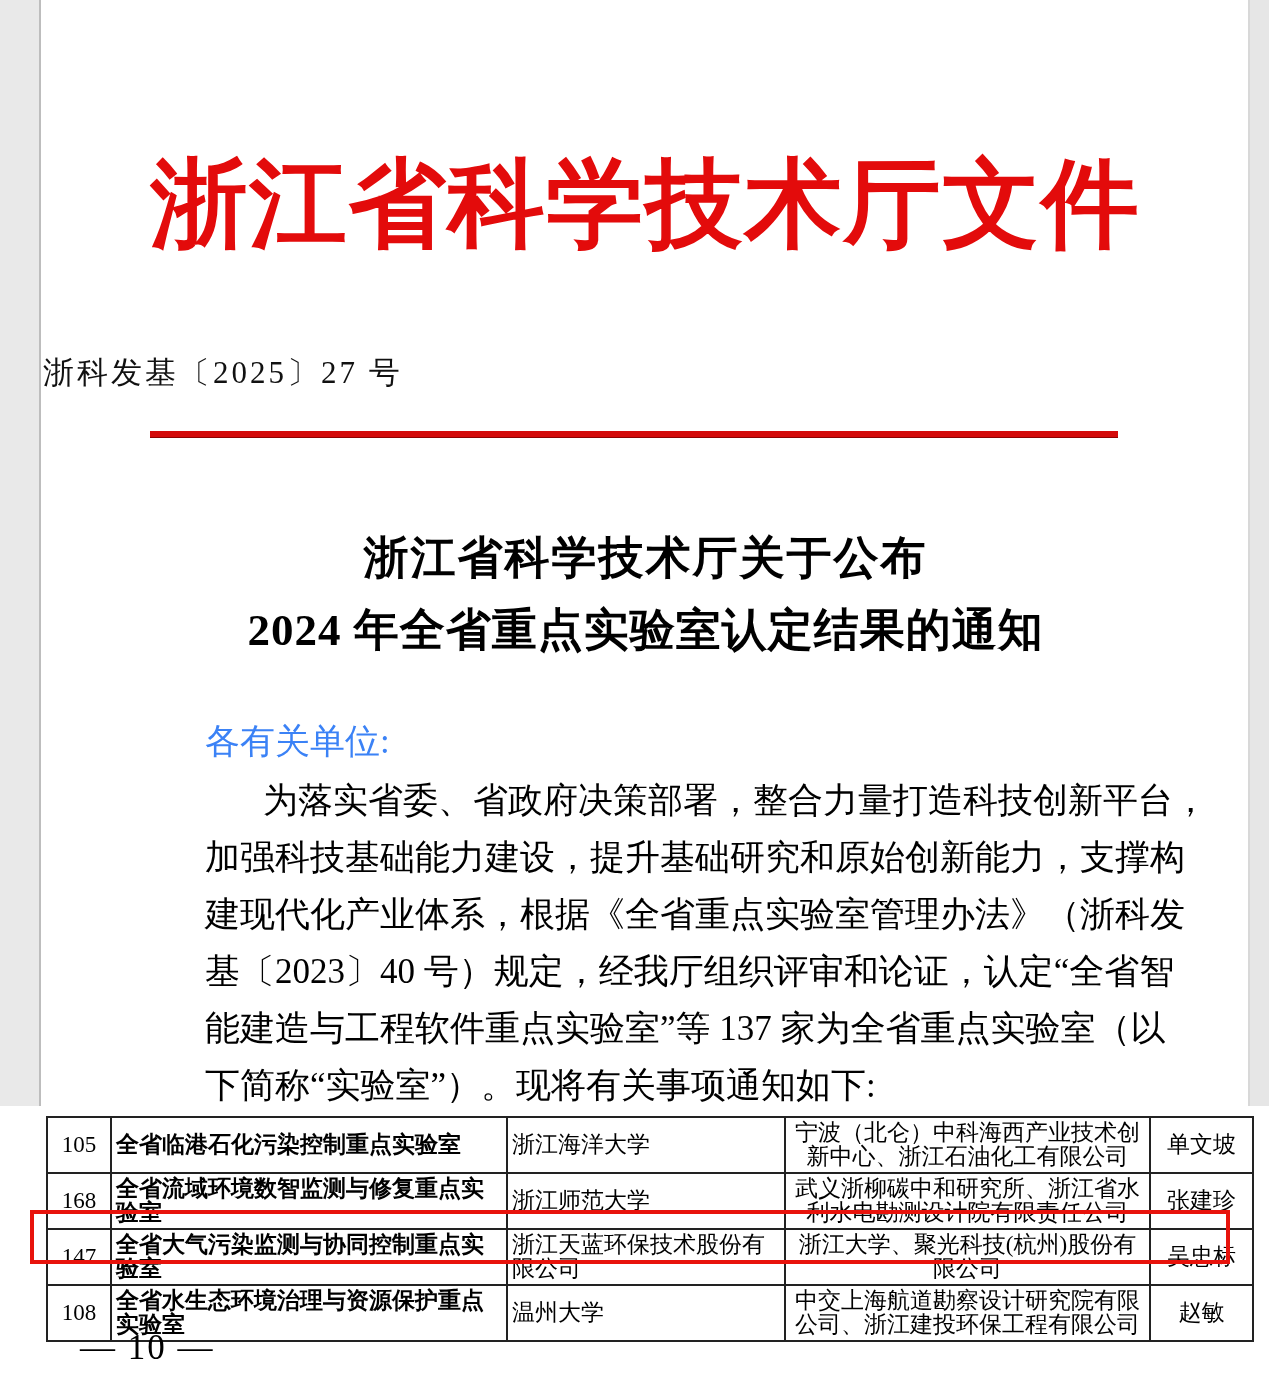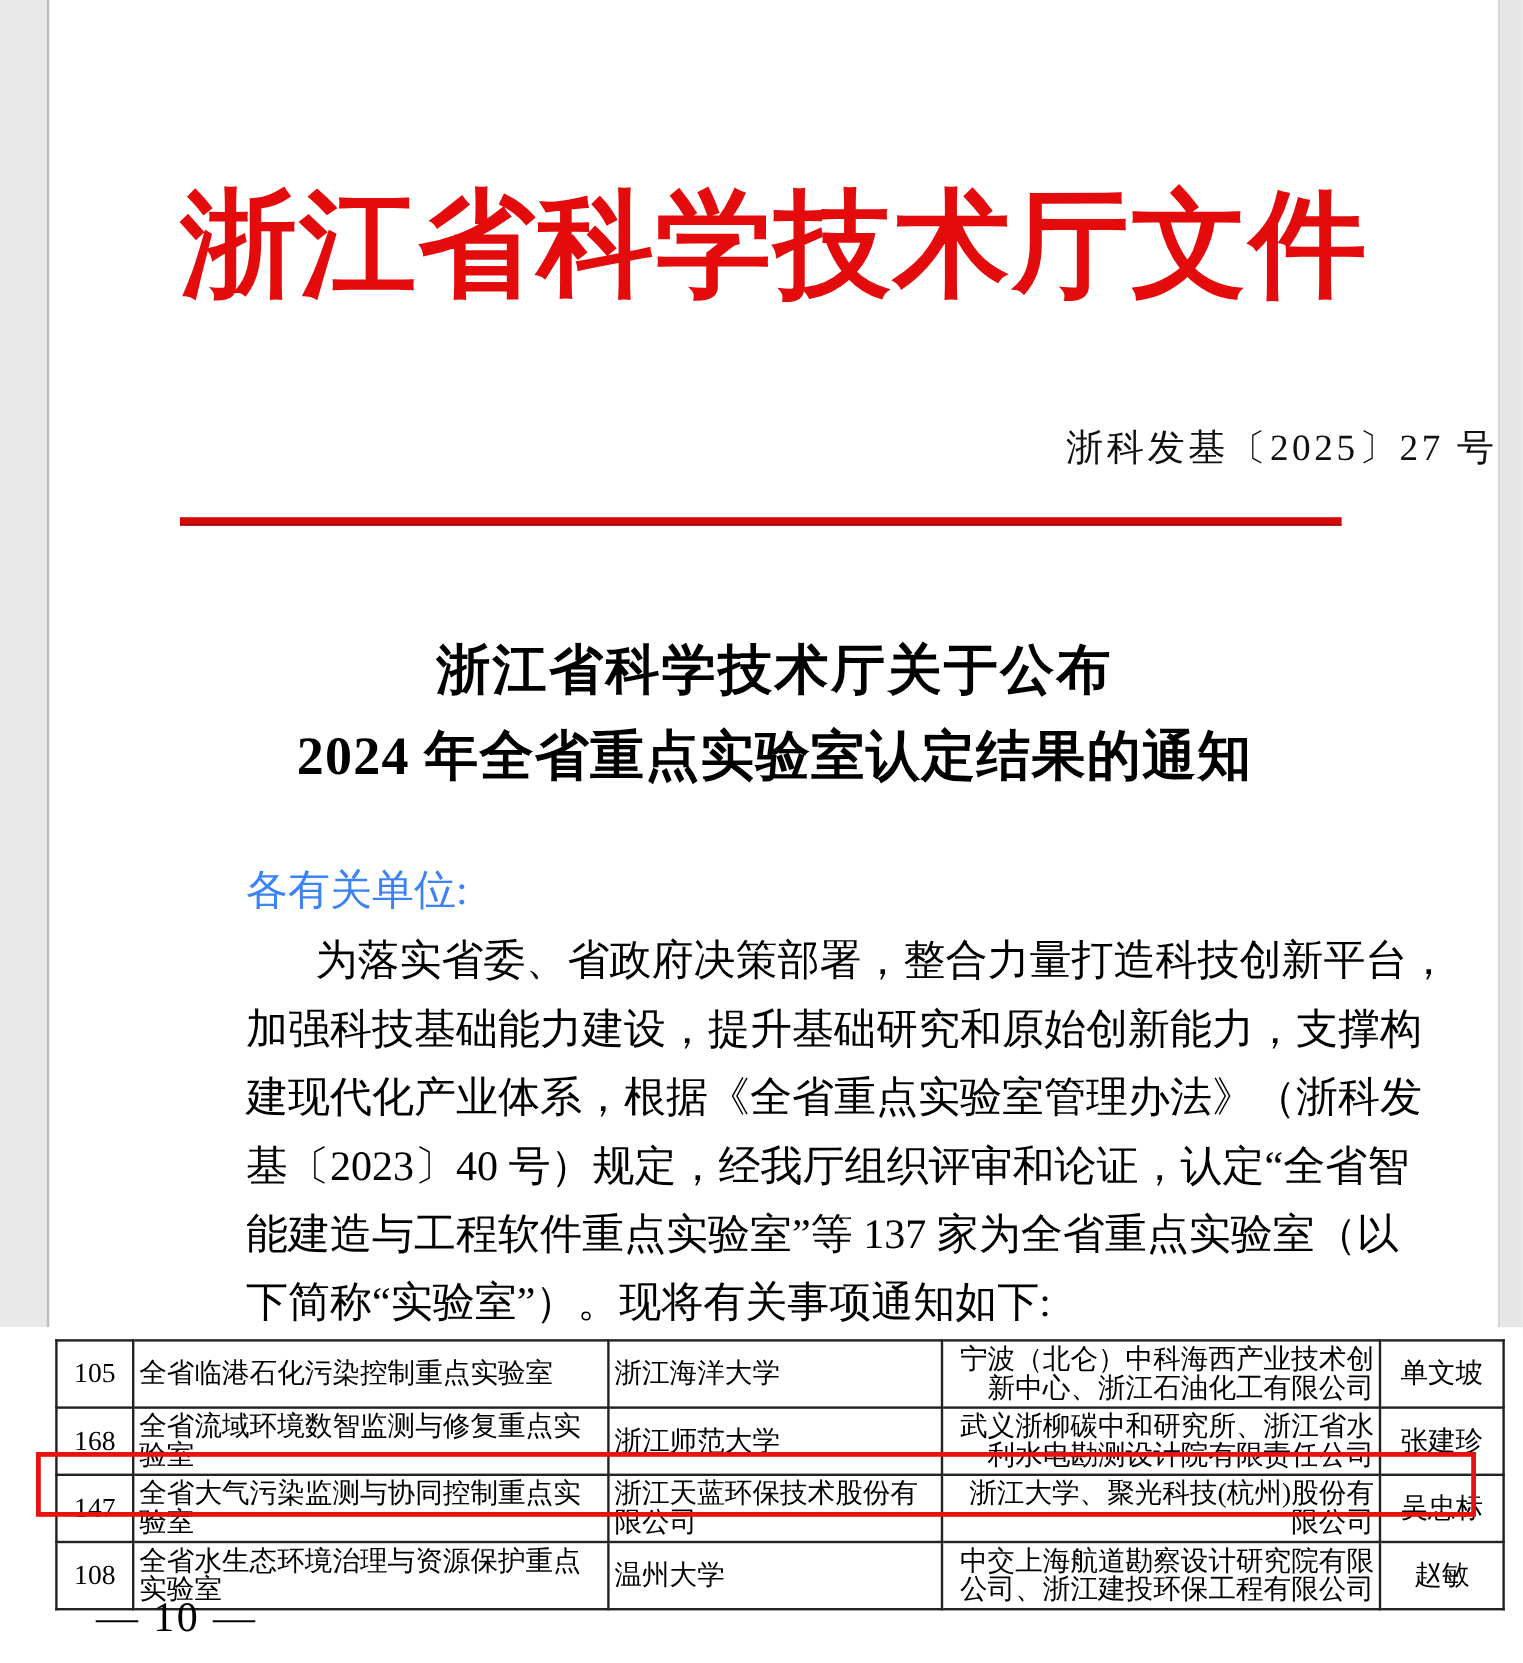--- a/index.html
+++ b/index.html
@@ -25,21 +25,21 @@
   }
   .agency-title {
     position:absolute; left:43px; top:140px; width:1205px;
     text-align:center;
     font-size:97px; font-weight:bold; letter-spacing:2px;
     color:#e30b0b;
     white-space:nowrap;
   }
   .doc-number {
     position:absolute; left:43px; top:352px; width:1205px;
-    text-align:right;
+    text-align:left;
     font-size:31px; letter-spacing:3px; color:#111;
     white-space:nowrap;
   }
   .red-rule {
     position:absolute; left:150px; top:431px; width:968px; height:7px;
     background:#d40a0a; border-bottom:1px solid #8f0000;
   }
   .notice-title-1 {
     position:absolute; left:43px; top:528px; width:1205px;
     text-align:center; font-size:45px; font-weight:bold; color:#000;
@@ -76,23 +76,23 @@
     font-size:23px; color:#000;
   }
   table.result-table td {
     border:2px solid #222;
     vertical-align:middle;
     padding:3px 4px;
     line-height:24px;
     overflow:hidden;
   }
   td.c-no    { width:64px;  text-align:center; }
-  td.c-lab   { width:396px; text-align:left; padding-left:34px; }
+  td.c-lab   { width:396px; text-align:left; padding-left:34px;font-weight:bold; }
   td.c-inst  { width:278px; text-align:left; padding-left:8px; }
-  td.c-part  { width:365px; text-align:right; padding-left:8px; }
+  td.c-part  { width:365px; text-align:center; padding-left:8px; }
   td.c-name  { width:103px; text-align:center; }
   tr.r-105 { height:50px; }
   tr.r-106 { height:46px; }
   tr.r-107 { height:51px; }
   tr.r-108 { height:50px; }
   .highlight-box {
     position:absolute; left:30px; top:1210px; width:1200px; height:54px;
     border:4px solid #e8130c;
     background:transparent;
     z-index:5;

